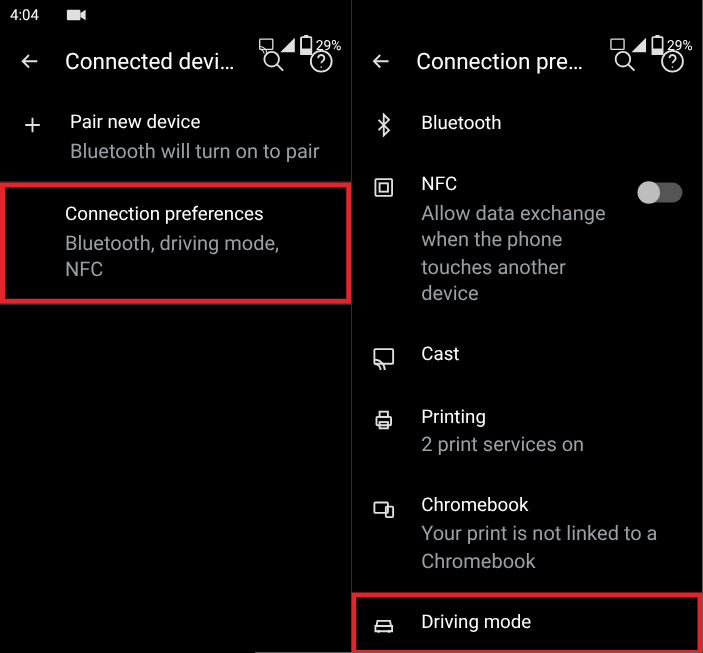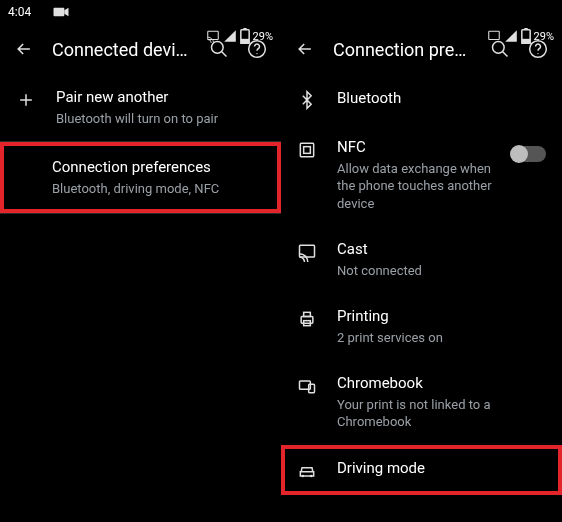--- a/index.html
+++ b/index.html
@@ -11,21 +11,21 @@
 .app-bar { height: 50px; display: flex; align-items: center; padding: 0 14px; gap: 18px; }
 .app-title { flex: 1; font-size: 18px; font-weight: 400; white-space: nowrap; overflow: hidden; text-overflow: ellipsis; }
 .ab-actions { display: flex; gap: 18px; align-items: center; }
 .icon { width: 20px; height: 20px; display: inline-flex; align-items: center; justify-content: center; flex-shrink: 0; }
 .list { flex: 1; overflow: hidden; }
 .row { display: flex; align-items: flex-start; padding: 14px 16px; gap: 20px; }
 .row.single { align-items: center; }
 .row-icon { width: 20px; display: flex; justify-content: center; padding-top: 2px; flex-shrink: 0; }
 .row-body { flex: 1; min-width: 0; }
 .row-title { font-size: 15px; line-height: 1.3; color: #fff; }
-.row-sub { font-size: 13px; color: #9aa0a6; line-height: 1.35; margin-top: 2px; }
+.row-sub { font-size: 16px; color: #9aa0a6; line-height: 1.35; margin-top: 2px; }
 .divider { height: 1px; background: #2a2a2a; }
 .highlight { outline: 4px solid #e3252b; outline-offset: -4px; }
 .toggle { width: 34px; height: 16px; background: #555; border-radius: 10px; position: relative; flex-shrink: 0; margin-top: 8px; }
 .toggle::after { content: ""; position: absolute; width: 18px; height: 18px; background: #bdbdbd; border-radius: 50%; left: -2px; top: -1px; }
 svg { stroke: #e0e0e0; stroke-width: 1.8; fill: none; }
 </style>
 </head>
 <body>
 
 <div class="screen">
@@ -89,21 +89,21 @@
   <div class="list">
     <div class="row">
       <div class="row-icon">
           <span class="icon">
             <svg viewBox="0 0 24 24">
               <path d="M12 5v14 M5 12h14"></path>
             </svg>
           </span>
         </div>
       <div class="row-body">
-        <div class="row-title">Pair new another</div>
+        <div class="row-title">Pair new device</div>
         <div class="row-sub">Bluetooth will turn on to pair</div>
       </div>
     </div>
     <div class="divider"></div>
 
     <div class="row highlight" style="padding:16px 28px 16px 52px">
       <div class="row-body">
         <div class="row-title">Connection preferences</div>
         <div class="row-sub">Bluetooth, driving mode, NFC</div>
       </div>
@@ -196,21 +196,20 @@
       <div class="row-icon">
           <span class="icon">
             <svg viewBox="0 0 24 24">
               <rect x="3" y="4" width="18" height="14" rx="1"></rect>
               <path d="M3 18 a6 6 0 0 1 6 6 M3 14 a10 10 0 0 1 10 10"></path>
             </svg>
           </span>
         </div>
       <div class="row-body">
         <div class="row-title">Cast</div>
-        <div class="row-sub">Not connected</div>
       </div>
     </div>
 
     <div class="row">
       <div class="row-icon">
           <span class="icon">
             <svg viewBox="0 0 24 24">
               <rect x="5" y="9" width="14" height="8" rx="1"></rect>
               <rect x="8" y="4" width="8" height="5"></rect>
               <rect x="8" y="14" width="8" height="6"></rect>

